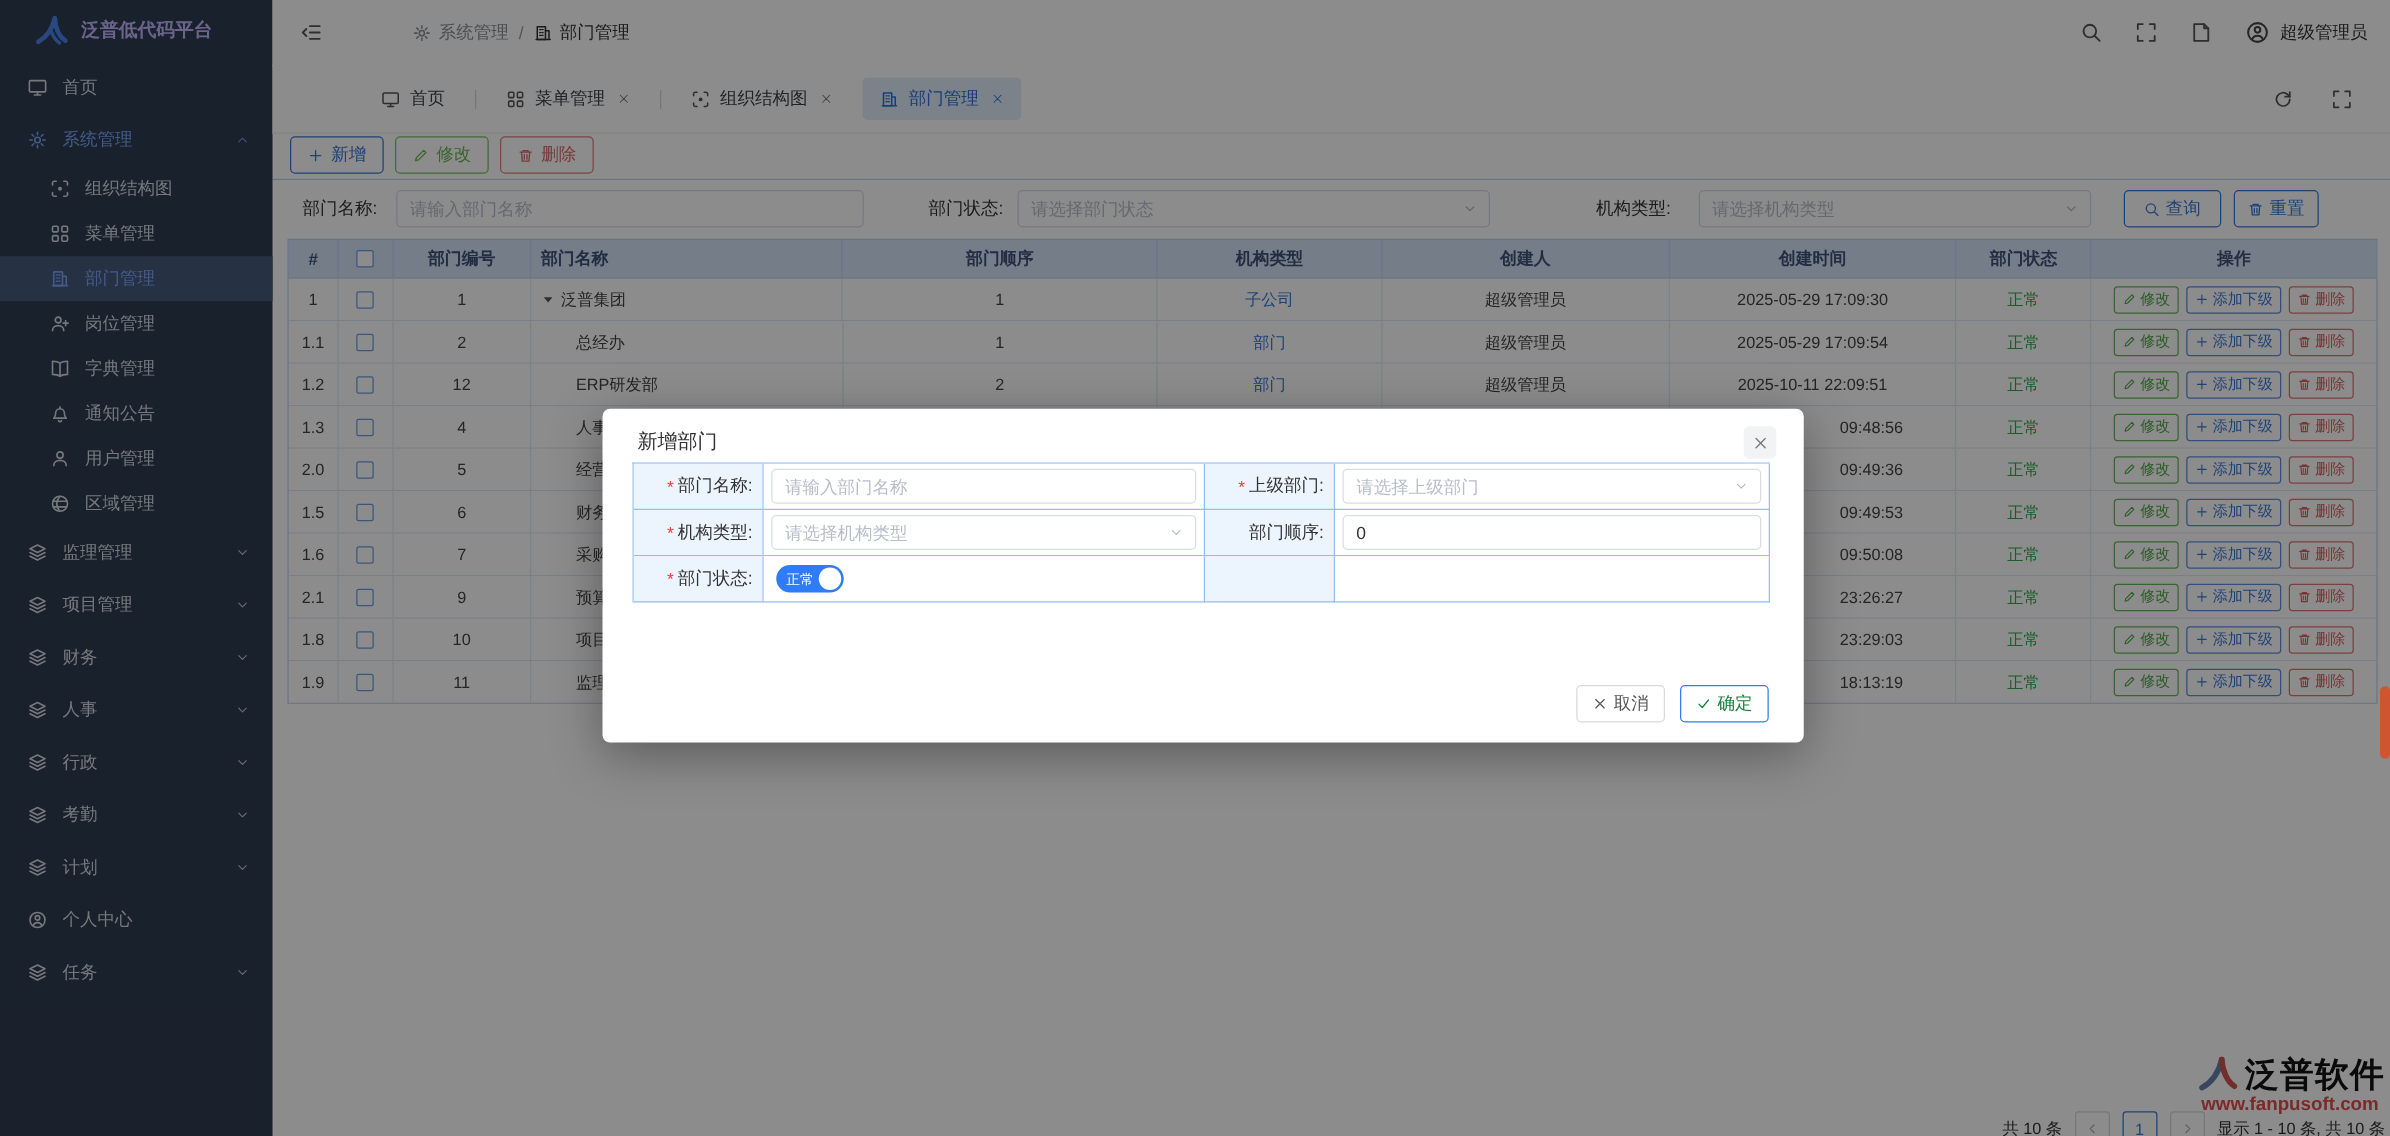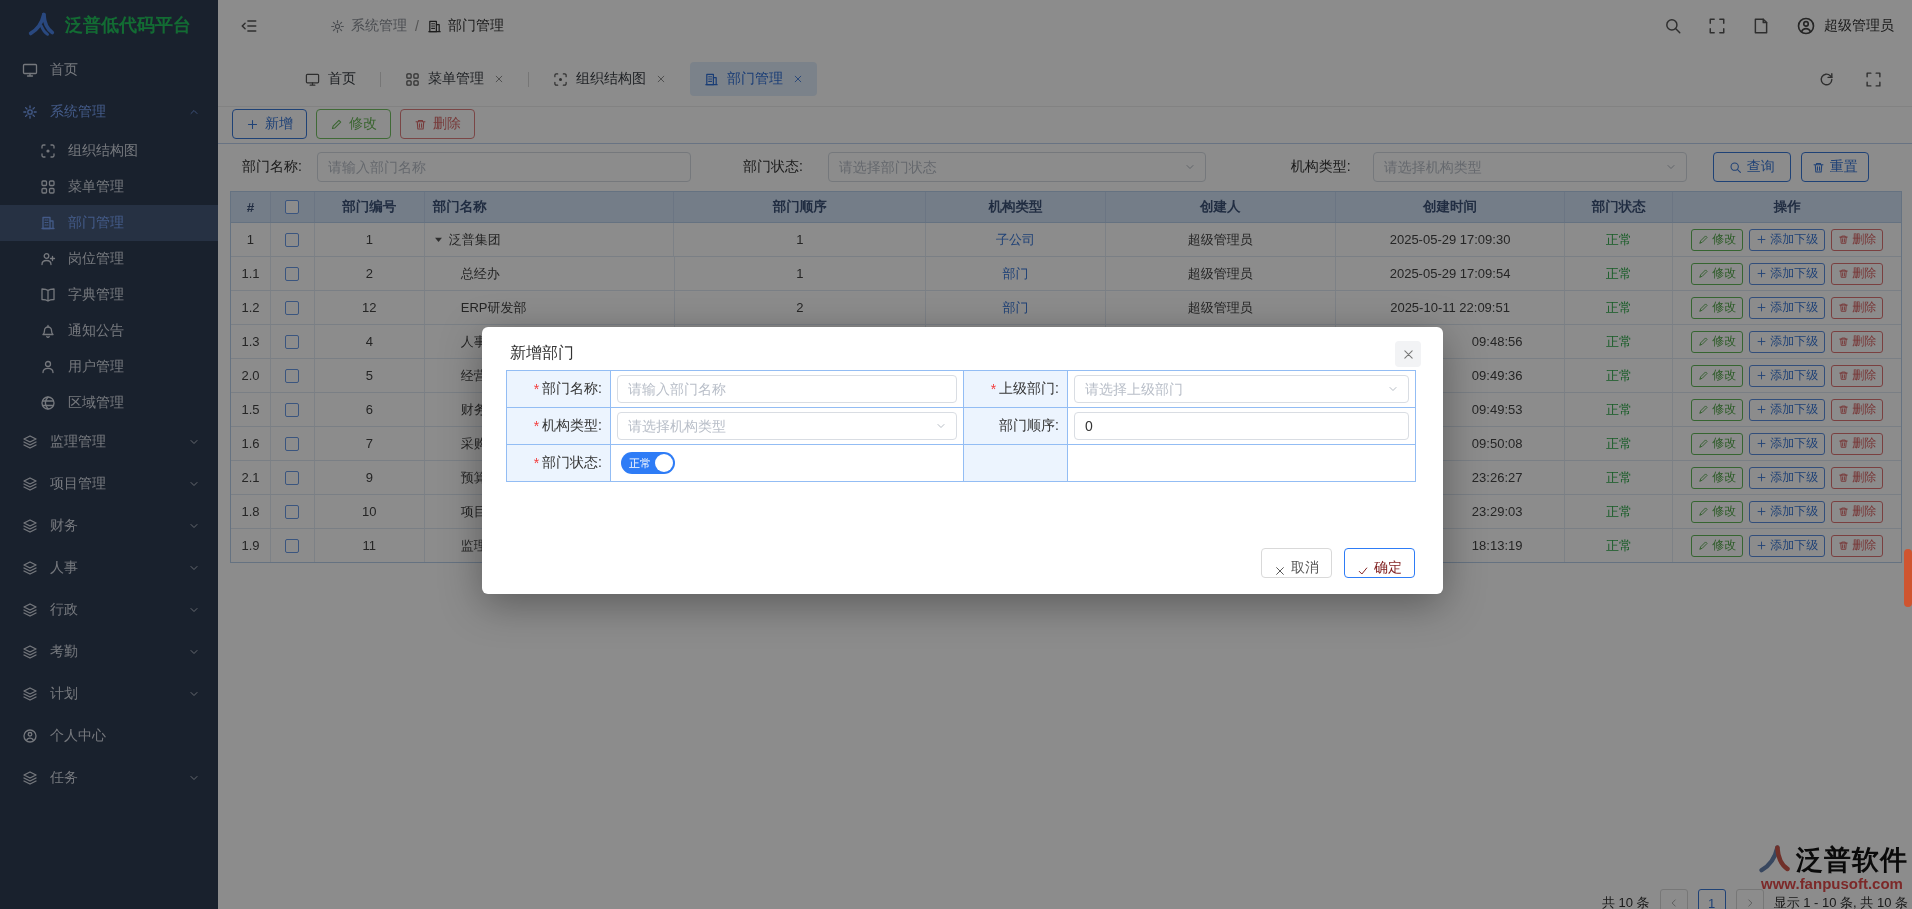--- a/index.html
+++ b/index.html
@@ -4,21 +4,21 @@
 <style>
   html,body{margin:0;padding:0;overflow:hidden}
   body{width:1912px;height:909px;position:relative;font-family:"Liberation Sans","DejaVu Sans",sans-serif;background:#fff}
   .icon{display:inline-flex}
   .icon svg{width:100%;height:100%}
 
   
   .sidebar{position:absolute;left:0;top:0;width:218px;height:909px;background:#2f3c52;z-index:1}
   .logo{display:flex;align-items:center;gap:9px;height:49px;padding-left:26px}
   .logo .mark{width:30px;height:30px}
-  .logo-text{color:#22c55e;font-size:18px;font-weight:bold;white-space:nowrap}
+  .logo-text{color:#c4b5fd;font-size:15px;font-weight:bold;white-space:nowrap}
   .side-item{display:flex;align-items:center;height:42px;padding-left:22px;color:#d5dbe4;font-size:14px;cursor:pointer;white-space:nowrap}
   .side-item.child{height:36px;padding-left:40px}
   .side-item .icon{width:16px;height:16px;margin-right:12px;flex:none}
   .side-item .chev{margin-left:auto;margin-right:18px;width:12px;height:12px;opacity:.85}
   .side-item.hl{color:#7aa5f8}
   .side-item.active{background:#46597a;color:#7aa5f8}
 
   
   .header{position:absolute;left:218px;top:0;right:0;height:52px;background:#fff;border-bottom:1px solid #eceef1;display:flex;align-items:center;z-index:1}
   .hicon{width:18px;height:18px;color:#555;cursor:pointer}
@@ -107,24 +107,24 @@
   .fl{background:#ecf4fe;display:flex;align-items:center;justify-content:flex-end;padding-right:8px;font-size:14px;color:#333;white-space:nowrap}
   .req{color:#f23c3c;margin-right:3px}
   .fv{display:flex;align-items:center;padding:0 6px;background:#fff}
   .fv .inwrap{position:relative;flex:1;display:flex;align-items:center}
   .fv input{flex:1;height:28px;border:1px solid #d9dde3;border-radius:4px;padding:0 10px;font-size:14px;color:#333;outline:none;background:#fff;box-sizing:border-box;width:100%}
   .fv input::placeholder{color:#b8bec8}
   .fv .schev{position:absolute;right:10px;width:12px;height:12px;color:#b4bac2;pointer-events:none}
   .switch{width:54px;height:22px;border-radius:11px;background:#2e7cf6;position:relative;display:flex;align-items:center;color:#fff;font-size:11px;padding-left:8px;margin-left:4px;cursor:pointer;box-sizing:border-box}
   .switch .knob{position:absolute;right:2px;width:18px;height:18px;border-radius:50%;background:#fff}
   .mfooter{position:absolute;right:28px;top:221px;display:flex;gap:12px}
-  .mbtn{height:30px;padding:0 12px;border-radius:4px;display:inline-flex;align-items:flex-end;gap:5px;font-size:14px;background:#fff;cursor:pointer;border:1px solid}
+  .mbtn{height:30px;padding:0 12px;border-radius:4px;display:inline-flex;align-items:center;gap:5px;font-size:14px;background:#fff;cursor:pointer;border:1px solid}
   .mbtn .icon{width:12px;height:12px}
   .mbtn.cancel{border-color:#d9d9d9;color:#555}
-  .mbtn.ok{border-color:#2e7cf6;color:#7f1d1d}
+  .mbtn.ok{border-color:#2e7cf6;color:#15803d}
   .scrollthumb{position:absolute;right:0;top:549px;width:8px;height:58px;background:#cf5530;border-radius:4px;z-index:30;cursor:pointer}
 </style>
 </head>
 <body>
 
 <div class="sidebar">
   <div class="logo">
     <span class="icon mark">
         <svg viewBox="0 0 16 16" fill="none" stroke-linecap="round">
           <path d="M9.5 2.5C8.5 7 6 10.5 2.5 12.5" stroke="#4b84e8" stroke-width="2"></path>
@@ -516,21 +516,21 @@
           </svg>
         </span>
       <span>删除</span>
     </button>
   </div>
 
   <div class="filterbar">
     <span class="flabel" style="margin-left:24px">部门名称:</span>
     <input class="finput" style="margin-left: 15px; width: 374px;" readonly="" placeholder="请输入部门名称">
     <span class="flabel" style="margin-left:52px">部门状态:</span>
-    <span class="fselect" style="margin-left:25px">
+    <span class="fselect" style="margin-left:11px">
       <input class="finput" style="width: 378px;" readonly="" placeholder="请选择部门状态">
       <span class="icon schev">
           <svg viewBox="0 0 16 16" fill="none" stroke="currentColor" stroke-width="1.3" stroke-linecap="round" stroke-linejoin="round">
             <path d="M4 6l4 4 4-4"></path>
           </svg>
         </span>
     </span>
     <span class="flabel" style="margin-left:85px">机构类型:</span>
     <span class="fselect" style="margin-left:22px">
       <input class="finput" style="width: 314px;" readonly="" placeholder="请选择机构类型">

